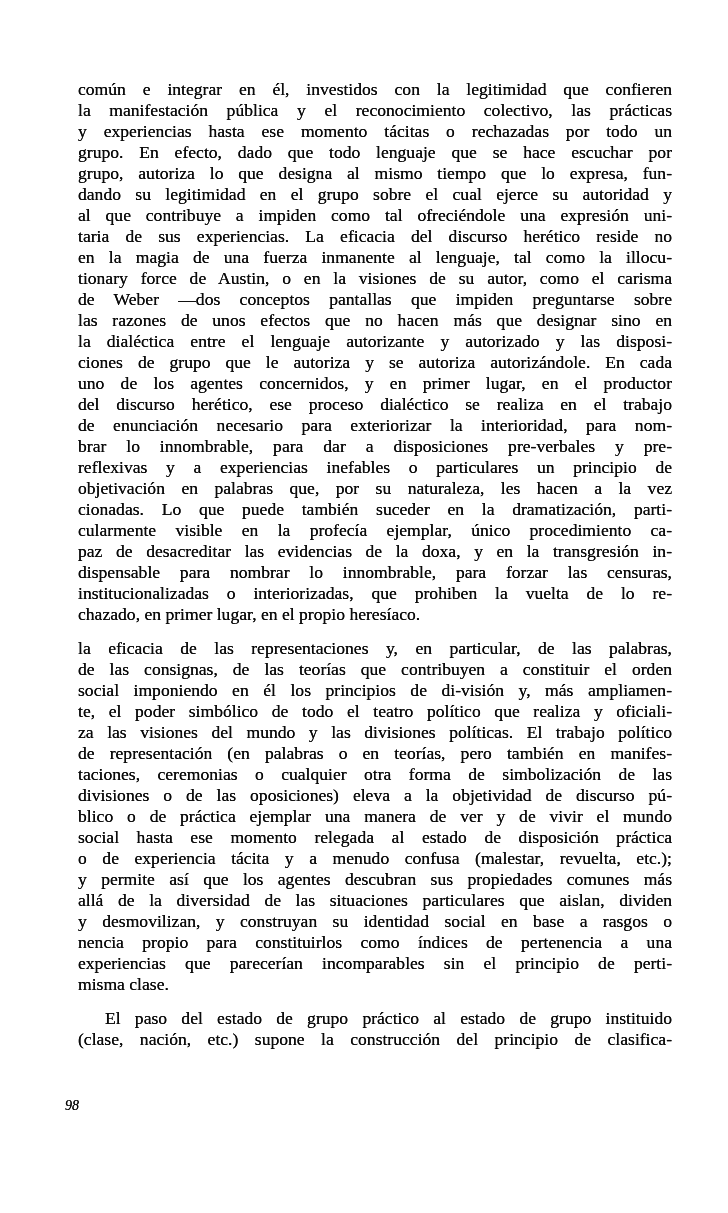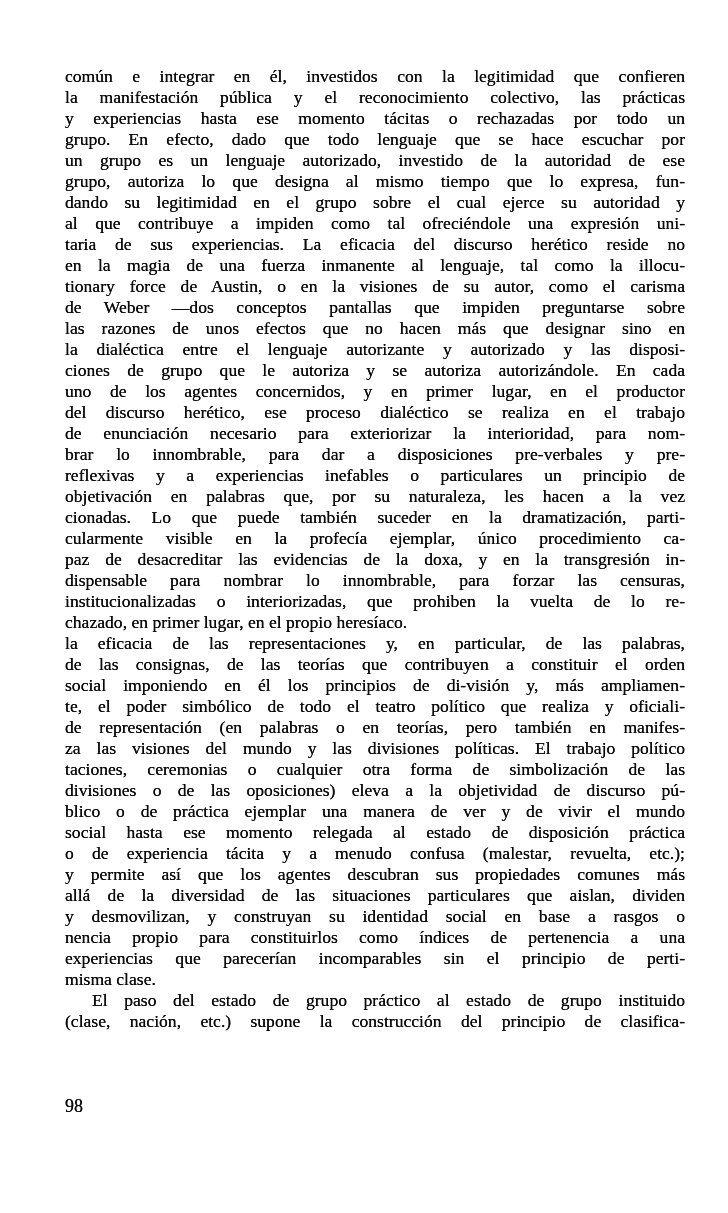--- a/index.html
+++ b/index.html
@@ -23,21 +23,21 @@
   .text-block {
     position: absolute;
     left: 65px;
     top: 66px;
     width: 620px;
     font-size: 17.6px;
     line-height: 21px;
     text-shadow: 0 0 0.4px currentColor; 
   }
   .paragraph {
-    margin: 0;
+    margin: 13px;
     padding: 0;
   }
   .line {
     text-align: justify;
     text-align-last: justify;
     height: 21px;
     overflow: visible;
     white-space: nowrap0; 
   }
   .line-end {
@@ -45,36 +45,36 @@
   }
   .indent {
     text-indent: 27px;
   }
   .italic {
   }
   .page-number {
     position: absolute;
     left: 65px;
     top: 1095px;
-    font-size: 18px;
+    font-size: 14px;
     line-height: 22px;
     text-shadow: 0 0 0.4px currentColor;
+    font-style: italic;
   }
 </style>
 </head>
 <body>
 
 <div class="page">
   <div class="text-block">
       <div class="paragraph">
         <div class="line"><span>común e integrar en él, investidos con la legitimidad que confieren</span></div>
         <div class="line"><span>la manifestación pública y el reconocimiento colectivo, las prácticas</span></div>
         <div class="line"><span>y experiencias hasta ese momento tácitas o rechazadas por todo un</span></div>
         <div class="line"><span>grupo. En efecto, dado que todo lenguaje que se hace escuchar por</span></div>
-        <div class="line"><span>un grupo es un lenguaje autorizado, investido de la autoridad de ese</span></div>
         <div class="line"><span>grupo, autoriza lo que designa al mismo tiempo que lo expresa, fun-</span></div>
         <div class="line"><span>dando su legitimidad en el grupo sobre el cual ejerce su autoridad y</span></div>
         <div class="line"><span>al que contribuye a impiden como tal ofreciéndole una expresión uni-</span></div>
         <div class="line"><span>taria de sus experiencias. La eficacia del discurso herético reside no</span></div>
         <div class="line"><span>en la magia de una fuerza inmanente al lenguaje, tal como la </span><span class="italic">illocu-</span></div>
         <div class="line"><span class="italic">tionary force</span><span> de Austin, o en la </span><span class="italic">visiones</span><span> de su autor, como el carisma</span></div>
         <div class="line"><span>de Weber —dos conceptos pantallas que impiden preguntarse sobre</span></div>
         <div class="line"><span>las razones de unos efectos que no hacen más que designar sino en</span></div>
         <div class="line"><span>la dialéctica entre el lenguaje autorizante y autorizado y las disposi-</span></div>
         <div class="line"><span>ciones de grupo que le autoriza y se autoriza autorizándole. En cada</span></div>
@@ -89,22 +89,22 @@
         <div class="line"><span>paz de desacreditar las evidencias de la doxa, y en la transgresión in-</span></div>
         <div class="line"><span>dispensable para </span><span class="italic">nombrar lo innombrable,</span><span> para forzar las censuras,</span></div>
         <div class="line"><span>institucionalizadas o interiorizadas, que prohiben la vuelta de lo re-</span></div>
         <div class="line line-end"><span>chazado, en primer lugar, en el propio heresíaco.</span></div>
       </div>
       <div class="paragraph">
         <div class="line"><span>la eficacia de las representaciones y, en particular, de las palabras,</span></div>
         <div class="line"><span>de las consignas, de las teorías que contribuyen a constituir el orden</span></div>
         <div class="line"><span>social imponiendo en él los principios de di-visión y, más ampliamen-</span></div>
         <div class="line"><span>te, el poder simbólico de todo el teatro político que realiza y oficiali-</span></div>
+        <div class="line"><span>za las visiones del mundo y las divisiones políticas. El trabajo político</span></div>
         <div class="line"><span>de representación (en palabras o en teorías, pero también en manifes-</span></div>
-        <div class="line"><span>za las visiones del mundo y las divisiones políticas. El trabajo político</span></div>
         <div class="line"><span>taciones, ceremonias o cualquier otra forma de simbolización de las</span></div>
         <div class="line"><span>divisiones o de las oposiciones) eleva a la objetividad de discurso pú-</span></div>
         <div class="line"><span>blico o de práctica ejemplar una manera de ver y de vivir el mundo</span></div>
         <div class="line"><span>social hasta ese momento relegada al estado de disposición práctica</span></div>
         <div class="line"><span>o de experiencia tácita y a menudo confusa (malestar, revuelta, etc.);</span></div>
         <div class="line"><span>y permite así que los agentes descubran sus propiedades comunes más</span></div>
         <div class="line"><span>allá de la diversidad de las situaciones particulares que aislan, dividen</span></div>
         <div class="line"><span>y desmovilizan, y construyan su identidad social en base a rasgos o</span></div>
         <div class="line"><span>nencia propio para constituirlos como índices de pertenencia a una</span></div>
         <div class="line"><span>experiencias que parecerían incomparables sin el principio de perti-</span></div>

